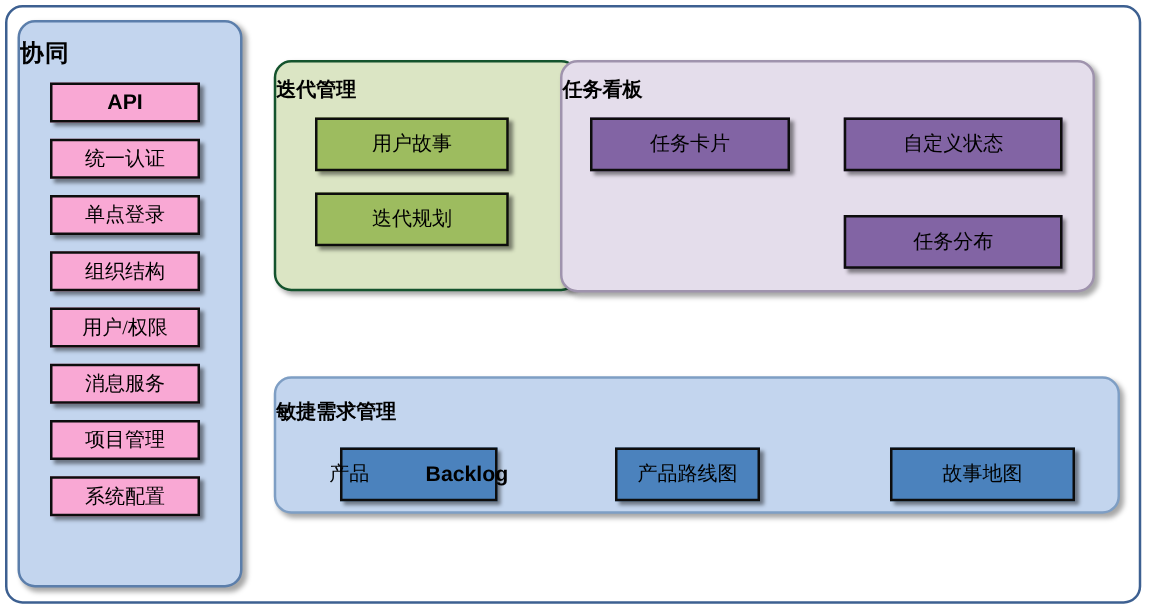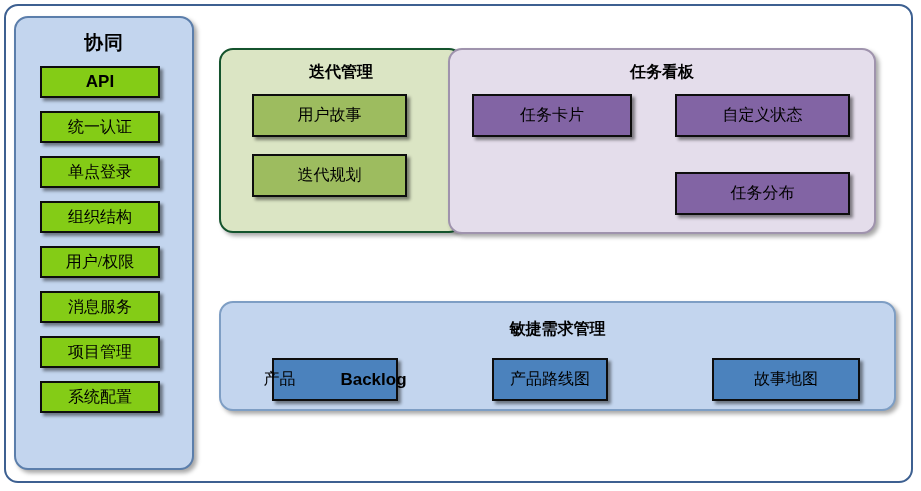--- a/index.html
+++ b/index.html
@@ -35,21 +35,21 @@
   .panel {
     position: absolute;
     box-sizing: border-box;
     border-radius: 14px;
     box-shadow: 3px 3px 4px rgba(0,0,0,0.35);
   }
   .panel-title {
     position: absolute;
     left: 0;
     right: 0;
-    text-align: center;
+    text-align: left;
     font-weight: bold;
     color: #000000;
     font-family: Liberation Serif, serif;
   }
 
   
   .sidebar {
     left: 14px;
     top: 16px;
     width: 180px;
@@ -67,21 +67,21 @@
     left: 0;
     top: 48px;
     right: 0;
   }
   .side-item {
     position: absolute;
     left: 24px;
     width: 120px;
     height: 32px;
     box-sizing: border-box;
-    background: #84cc16;
+    background: #f9a8d4;
     border: 2px solid #0d0d0d;
     display: flex;
     align-items: center;
     justify-content: center;
     box-shadow: 3px 3px 3px rgba(0,0,0,0.45);
     font-family: "Liberation Serif", "DejaVu Serif", serif;
     font-size: 16px;
     color: #000;
     white-space: nowrap;
   }

